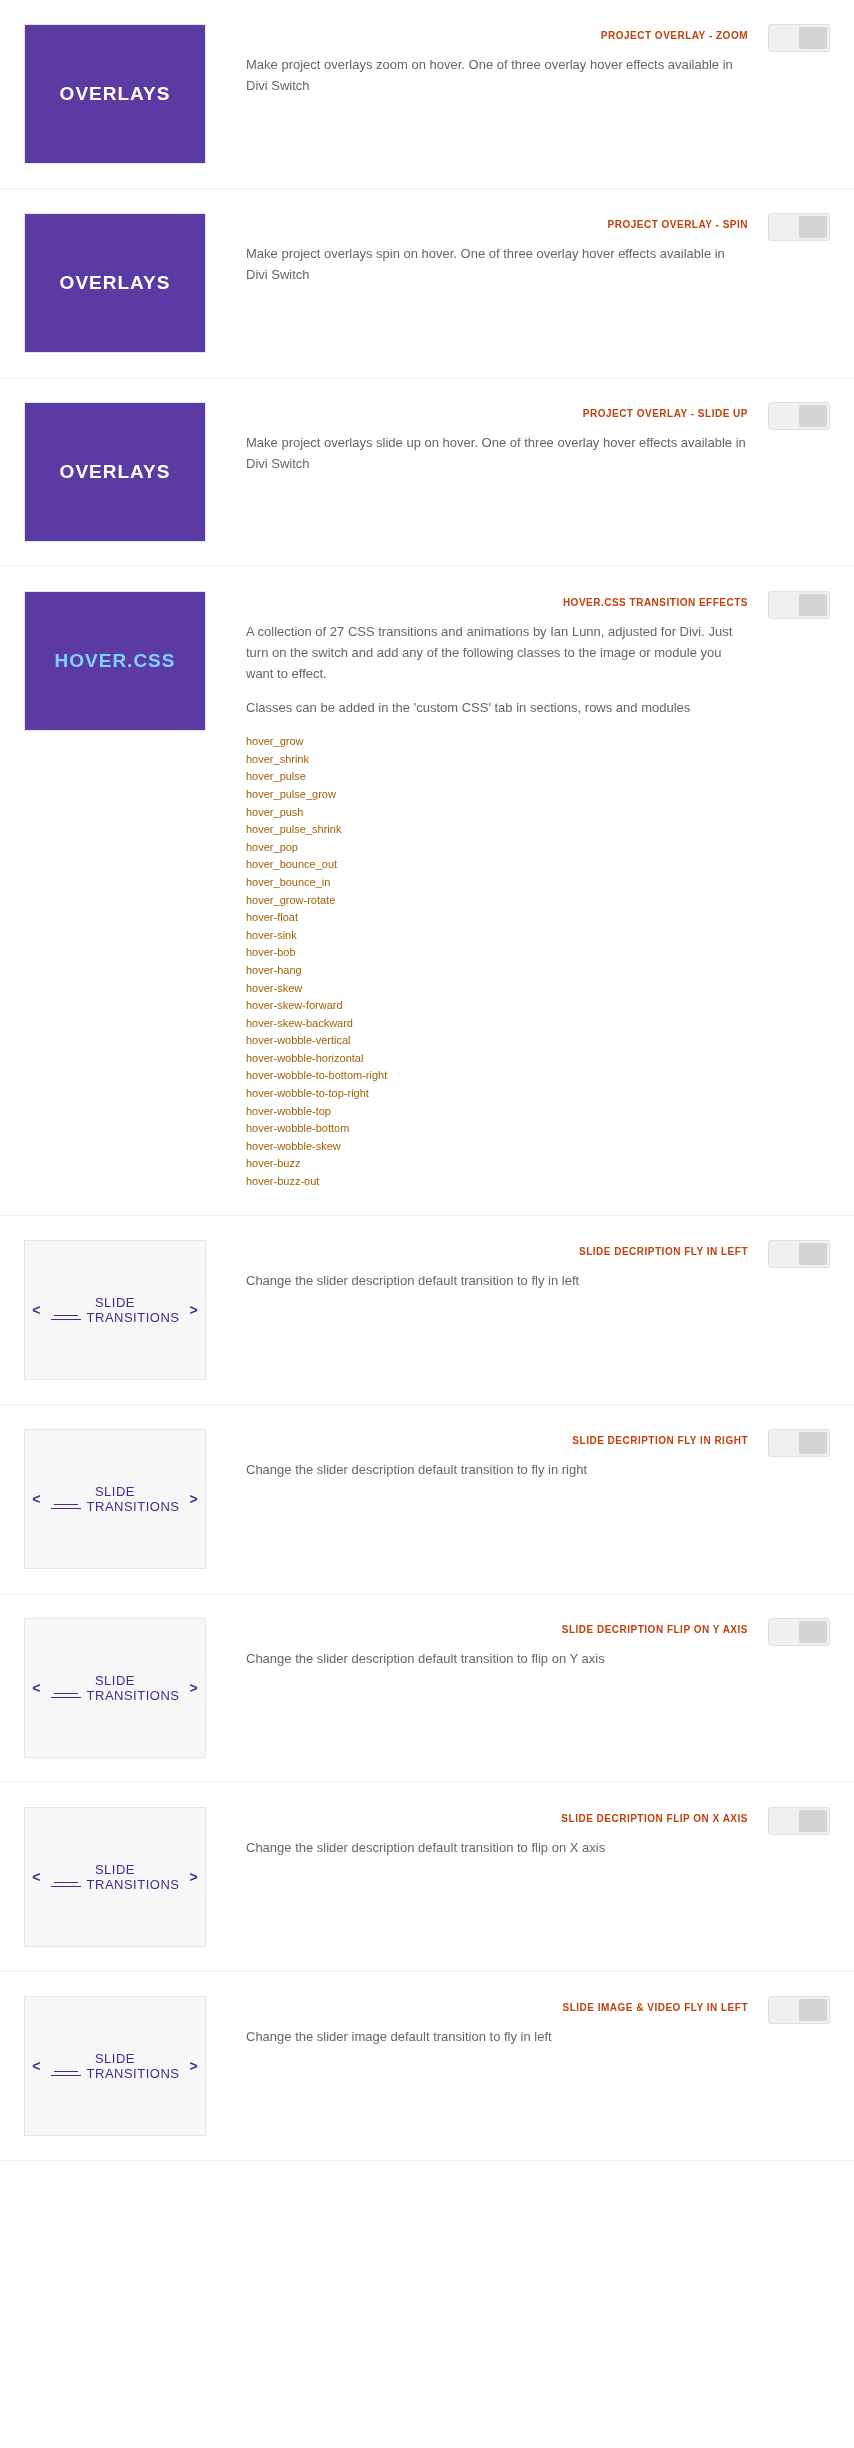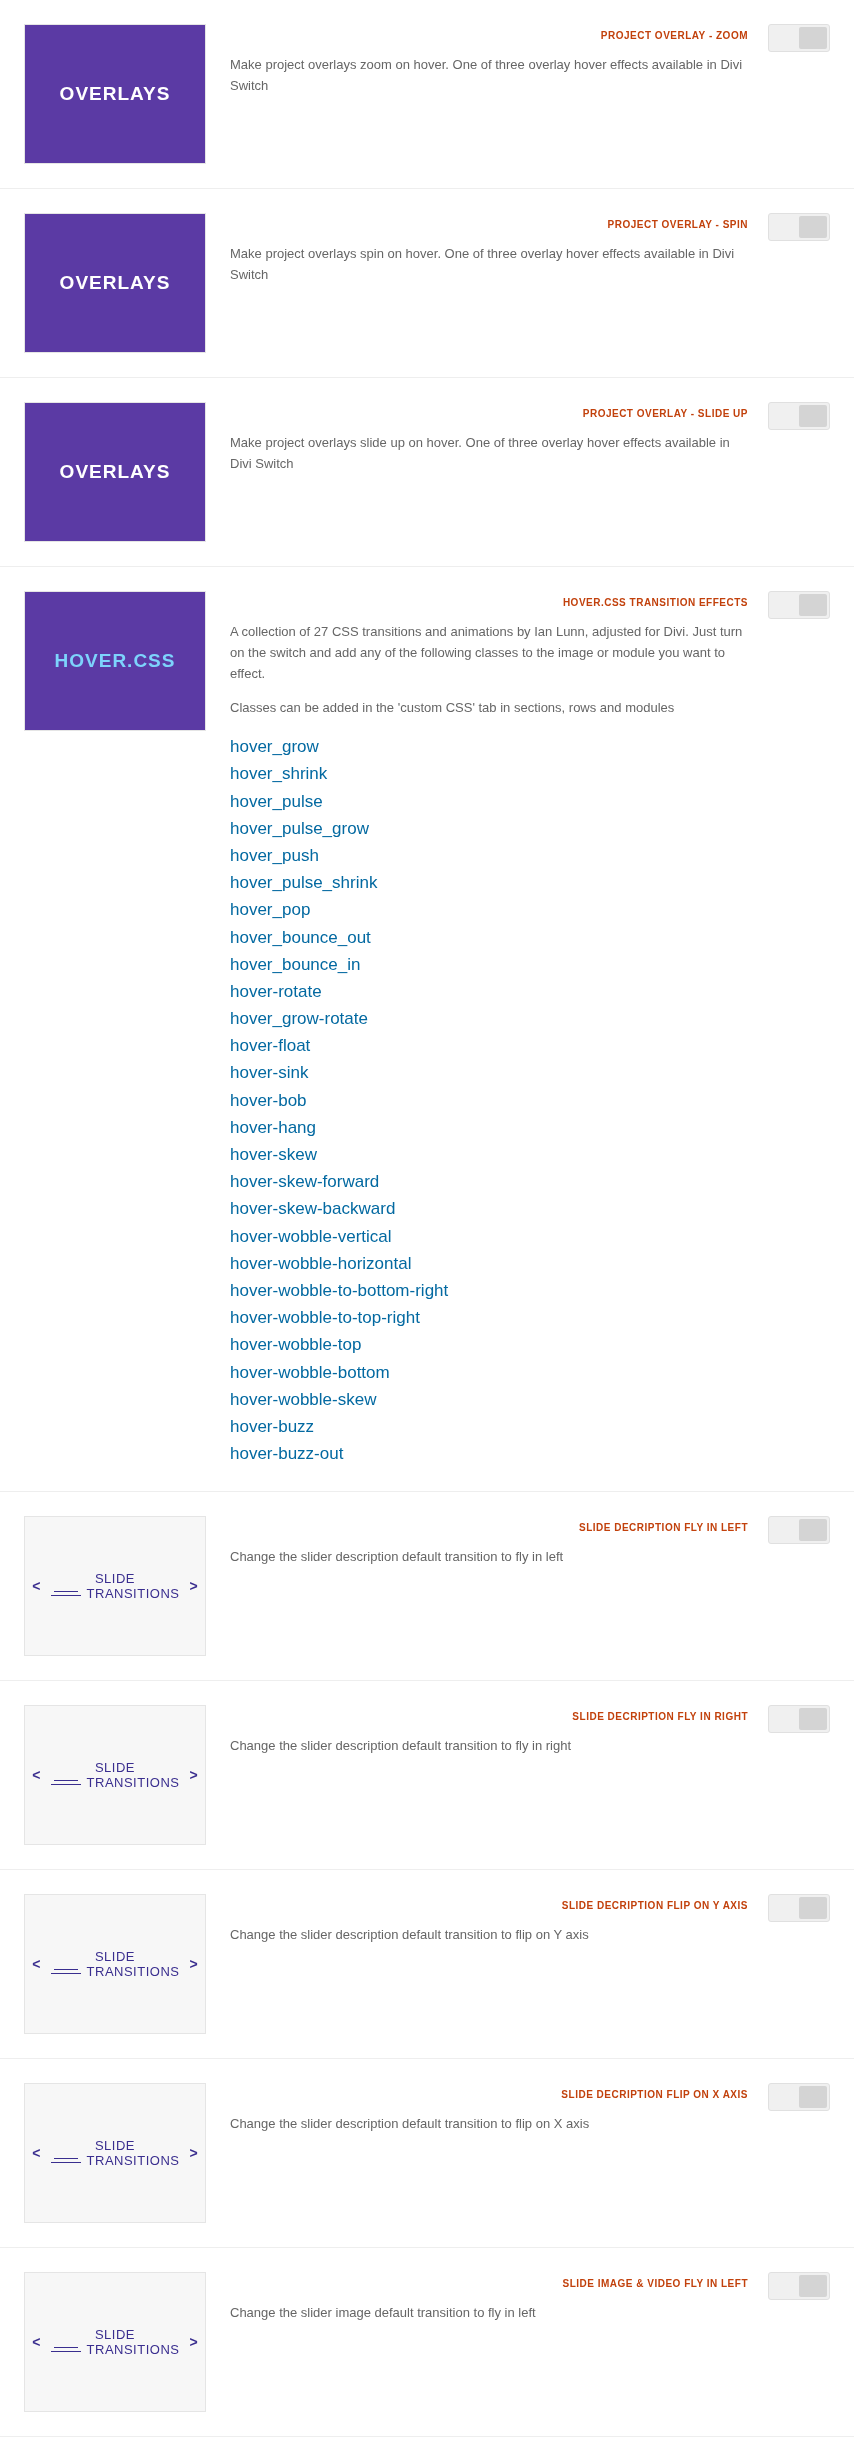--- a/index.html
+++ b/index.html
@@ -16,21 +16,21 @@
     align-items: flex-start;
   }
   .thumb {
     width: 182px;
     height: 140px;
     flex-shrink: 0;
     border: 1px solid #e5e5e5;
     display: flex;
     align-items: center;
     justify-content: center;
-    margin-right: 24px;
+    margin-right: 40px;
   }
   .thumb-overlays {
     background: #5b3aa4;
     color: #fff;
     font-weight: 700;
     letter-spacing: 1px;
     font-size: 19px;
   }
   .thumb-hovercss {
     background: #5b3aa4;
@@ -78,23 +78,23 @@
     text-align: right;
   }
   .desc {
     font-size: 13px;
     line-height: 1.6;
     color: #666;
   }
   .desc p { margin-bottom: 14px; }
   .desc p:last-child { margin-bottom: 0; }
   .class-list {
-    font-size: 17px;
+    font-size: 11px;
     line-height: 1.6;
-    color: #0369a1;
+    color: #a16207;
   }
   .toggle {
     width: 62px;
     height: 28px;
     flex-shrink: 0;
     background: #f0f0f0;
     border: 1px solid #e0e0e0;
     border-radius: 3px;
     position: relative;
     margin-left: 20px;
@@ -162,21 +162,20 @@
           <div class="class-list">
             <div>hover_grow</div>
             <div>hover_shrink</div>
             <div>hover_pulse</div>
             <div>hover_pulse_grow</div>
             <div>hover_push</div>
             <div>hover_pulse_shrink</div>
             <div>hover_pop</div>
             <div>hover_bounce_out</div>
             <div>hover_bounce_in</div>
-            <div>hover-rotate</div>
             <div>hover_grow-rotate</div>
             <div>hover-float</div>
             <div>hover-sink</div>
             <div>hover-bob</div>
             <div>hover-hang</div>
             <div>hover-skew</div>
             <div>hover-skew-forward</div>
             <div>hover-skew-backward</div>
             <div>hover-wobble-vertical</div>
             <div>hover-wobble-horizontal</div>

